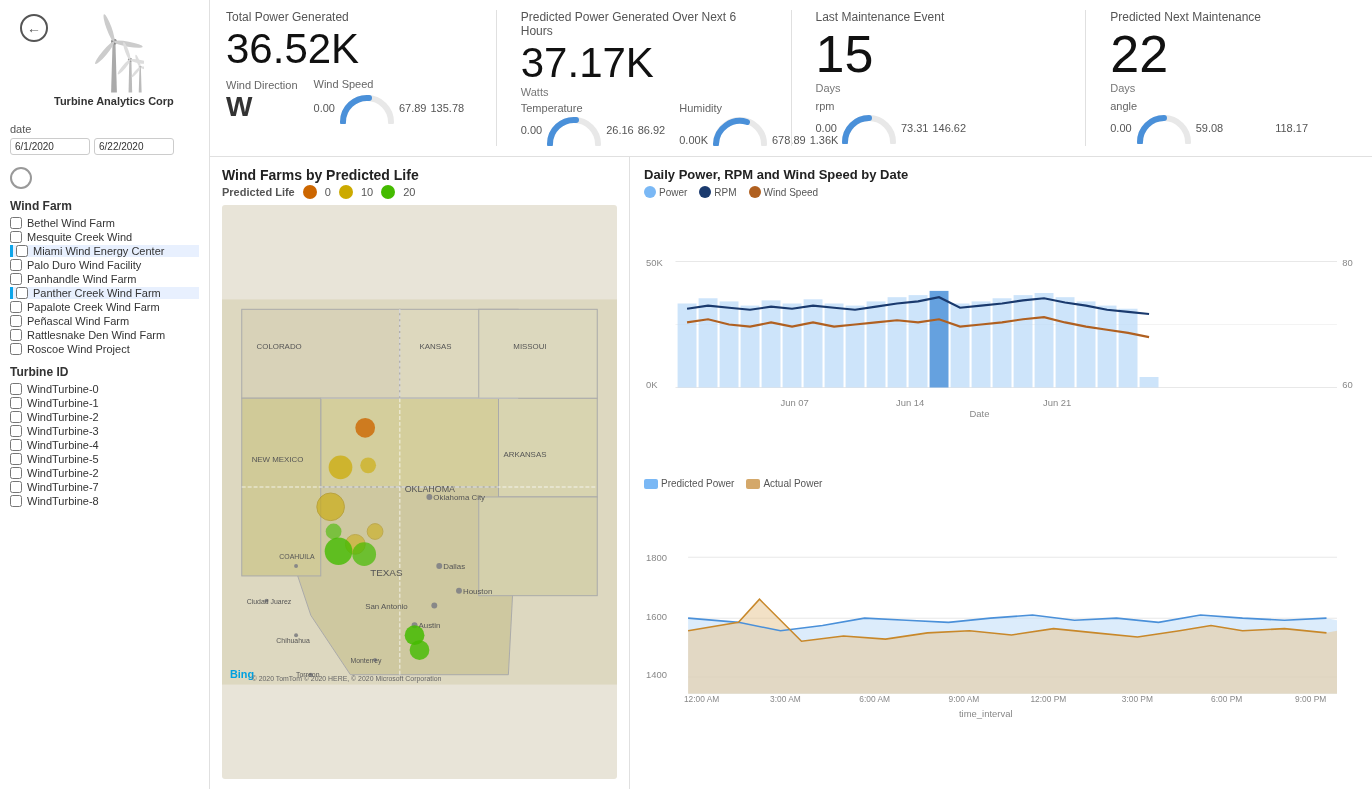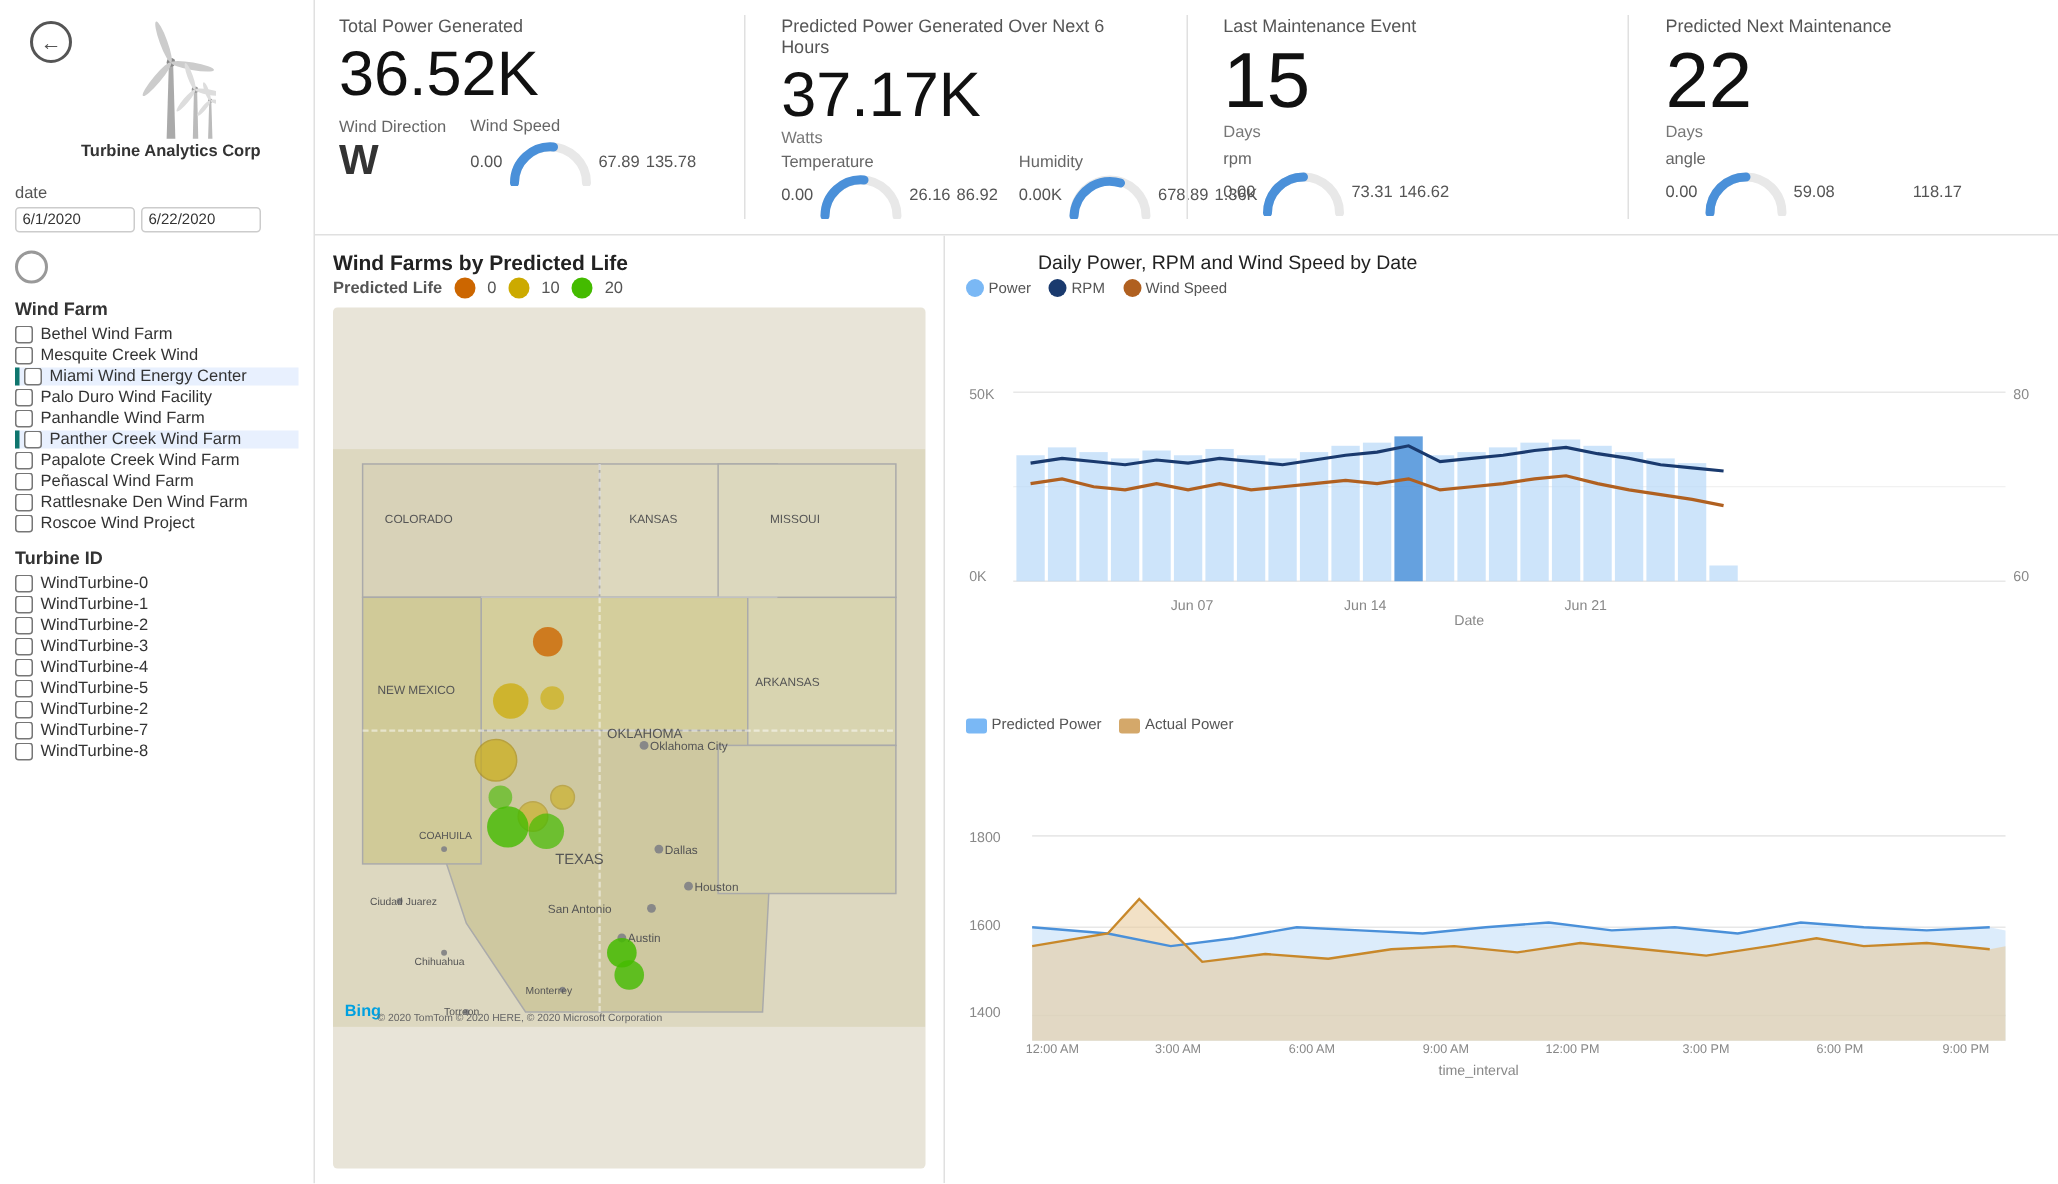--- a/index.html
+++ b/index.html
@@ -130,28 +130,28 @@
 
     
     .charts-panel {
       flex: 1;
       display: flex;
       flex-direction: column;
       padding: 10px 14px;
       gap: 10px;
     }
     .chart-block { flex: 1; display: flex; flex-direction: column; }
-    .chart-title { font-size: 13px; font-weight: 400; color: #222; margin-bottom: 4px; margin-left: 48px; }
+    .chart-title { font-size: 13px; font-weight: 700; color: #222; margin-bottom: 4px; }
     .chart-legend { display: flex; gap: 12px; font-size: 10px; color: #555; margin-bottom: 4px; }
     .legend-item { display: flex; align-items: center; gap: 3px; }
     .chart-area { flex: 1; position: relative; }
 
     .highlighted-item {
       background: #e8f0fe;
-      border-left: 3px solid #0f766e;
+      border-left: 3px solid #0ea5e9;
       padding-left: 3px;
     }
   </style>
 </head>
 <body>
 
 <div id="sidebar">
 
   <div class="logo-area">
     <div class="back-btn">←</div>
@@ -320,21 +320,21 @@
             <svg width="56" height="32" viewBox="0 0 56 32">
               <path d="M4,30 A24,24 0 0,1 52,30" fill="none" stroke="#e8e8e8" stroke-width="6" stroke-linecap="round"></path>
               <path d="M4,30 A24,24 0 0,1 30,6" fill="none" stroke="#4a90d9" stroke-width="6" stroke-linecap="round"></path>
             </svg>
             <span style="font-size:11px;color:#555;">26.16</span>
             <span style="font-size:11px;color:#555;">86.92</span>
           </div>
         </div>
         <div>
           <div style="font-size:11px;color:#666;">Humidity</div>
-          <div style="display:flex;align-items:center;gap:4px;">
+          <div style="display:flex;align-items:flex-end;gap:4px;">
             <span style="font-size:11px;color:#555;">0.00K</span>
             <svg width="56" height="32" viewBox="0 0 56 32">
               <path d="M4,30 A24,24 0 0,1 52,30" fill="none" stroke="#e8e8e8" stroke-width="6" stroke-linecap="round"></path>
               <path d="M4,30 A24,24 0 0,1 35,8" fill="none" stroke="#4a90d9" stroke-width="6" stroke-linecap="round"></path>
             </svg>
             <span style="font-size:11px;color:#555;">678.89</span>
             <span style="font-size:11px;color:#555;">1.36K</span>
           </div>
         </div>
       </div>

